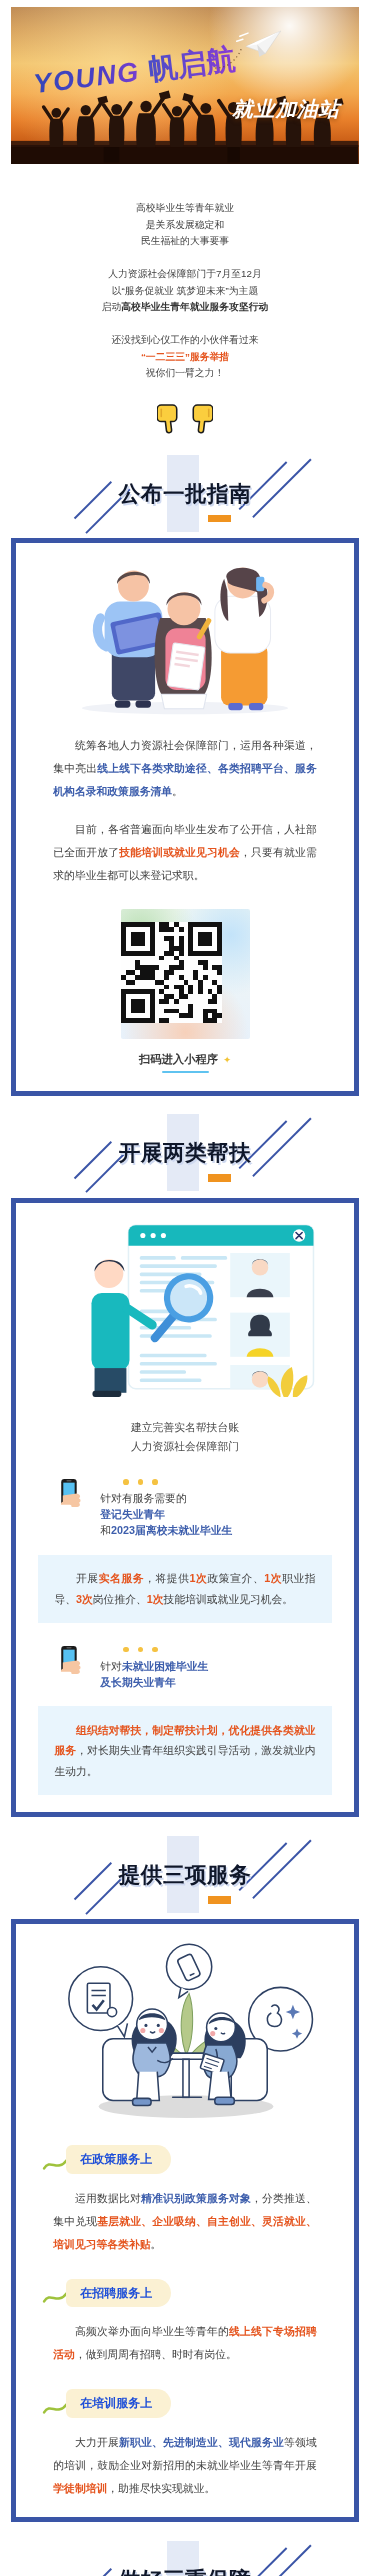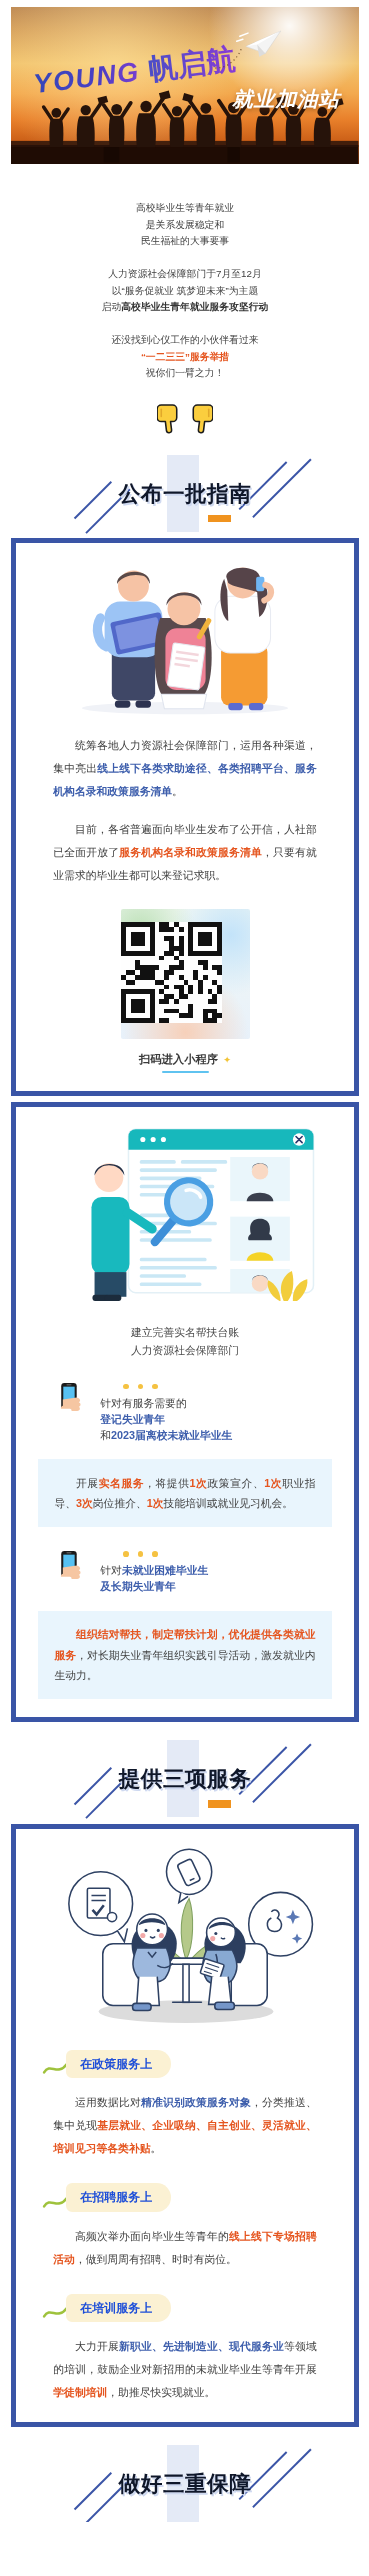--- a/index.html
+++ b/index.html
@@ -10,21 +10,21 @@
   .banner{position:relative;margin:7.2px 11.3px 0;height:157px;overflow:hidden;
     background:
       radial-gradient(circle at 80% 12%, rgba(255,255,255,.95) 0%, rgba(255,255,255,0) 26%),
       radial-gradient(circle at 30% 35%, rgba(255,228,160,.55) 0%, rgba(255,228,160,0) 45%),
       linear-gradient(180deg,#bf8b55 0%,#d9a45e 16%,#f2c46e 36%,#f3a94e 55%,#e87f2a 72%,#c65a14 88%,#93400d 100%);}
   .banner-title{position:absolute;left:21.6px;top:45px;transform:rotate(-7deg);white-space:nowrap;z-index:3;}
   .banner-title .en{font-size:27px;font-weight:bold;font-style:italic;letter-spacing:1.5px;
     background:linear-gradient(100deg,#3547b8,#4a3fc4 60%,#7c3ed0);-webkit-background-clip:text;background-clip:text;color:transparent;}
   .banner-title .cn{font-size:29px;font-weight:bold;margin-left:7.2px;
     background:linear-gradient(100deg,#4a4ec6,#8a3bd6);-webkit-background-clip:text;background-clip:text;color:transparent;}
-  .banner-sub{position:absolute;right:18.5px;top:78px;font-size:20.6px;font-weight:bold;font-style:italic;color:#ffffff;
+  .banner-sub{position:absolute;right:18.5px;top:88px;font-size:20.6px;font-weight:bold;font-style:italic;color:#ffffff;
     text-shadow:0 1.5px 4.1px rgba(110,50,0,.55);z-index:3;letter-spacing:1px;}
   .plane{position:absolute;right:72px;top:19.6px;z-index:3;}
   .sil{position:absolute;left:0;bottom:0;width:100%;height:95px;z-index:2;}
 
   
   .intro{margin-top:36px;text-align:center;font-size:9.8px;color:#3f3f3f;}
   .intro p{margin:0;line-height:16.5px;}
   .intro .gap{height:16.5px;}
   .seg-db{font-weight:bold;color:#353535;}
   .seg-bb{font-weight:bold;color:#3D5EAC;}
@@ -206,21 +206,21 @@
           <rect x="232" y="172" width="62" height="84" rx="4" fill="#ffffff" stroke="#e4e7ee" stroke-width="2"></rect>
           <rect x="240" y="186" width="44" height="5" fill="#f3d6dc"></rect>
           <rect x="240" y="198" width="44" height="5" fill="#f3d6dc"></rect>
           <rect x="240" y="210" width="30" height="5" fill="#f3d6dc"></rect>
         </g>
         <rect x="292" y="118" width="10" height="46" rx="5" transform="rotate(30 297 141)" fill="#F2B33D"></rect>
         <path d="M214,268 L302,268 L296,296 L220,296 Z" fill="#ffffff" stroke="#dfe4ee" stroke-width="2"></path>
       </g>
     </svg>
     <p class="body first"><span class="seg-n">统筹各地人力资源社会保障部门，运用各种渠道，集中亮出</span><span class="seg-bb">线上线下各类求助途径、各类招聘平台、服务机构名录和政策服务清单</span><span class="seg-n">。</span></p>
-    <p class="body"><span class="seg-n">目前，各省普遍面向毕业生发布了公开信，人社部已全面开放了</span><span class="seg-ob">服务机构名录和政策服务清单</span><span class="seg-n">，只要有就业需求的毕业生都可以来登记求职。</span></p>
+    <p class="body"><span class="seg-n">目前，各省普遍面向毕业生发布了公开信，人社部已全面开放了</span><span class="seg-ob">技能培训或就业见习机会</span><span class="seg-n">，只要有就业需求的毕业生都可以来登记求职。</span></p>
     <div class="qrwrap">
       <svg class="qr" viewBox="0 0 21 21" shape-rendering="crispEdges">
         <rect x="0" y="0" width="21" height="21" fill="#fefefe"></rect>
         <g fill="#111111">
           <rect x="0" y="0" width="7" height="7"></rect>
             <rect x="14" y="0" width="7" height="7"></rect>
             <rect x="0" y="14" width="7" height="7"></rect>
         </g>
         <g fill="#fefefe">
           <rect x="1" y="1" width="5" height="5"></rect>
@@ -337,20 +337,29 @@
           </g>
       </svg>
     </div>
     <div class="qrcap">
       <span>扫码进入小程序</span><span class="spark">✦</span>
     </div>
     <div class="qrline"></div>
     <div class="cardpad-b"></div>
   </div>
 
+  <div class="sect">
+    <div class="bar"></div>
+    <div class="sl a1"></div>
+      <div class="sl a2"></div>
+      <div class="sl b1"></div>
+      <div class="sl b2"></div>
+    <h2>开展两类帮扶</h2>
+    <div class="obar"></div>
+  </div>
 
   <div class="card">
     <svg class="illo" width="268" height="185" viewBox="0 0 520 360">
 
       <rect x="150" y="18" width="360" height="318" rx="14" fill="#ffffff" stroke="#e3f0f6" stroke-width="3"></rect>
       <path d="M150,32 a14,14 0 0 1 14,-14 h332 a14,14 0 0 1 14,14 v26 h-360 z" fill="#17B8BC"></path>
       <circle cx="178" cy="38" r="5" fill="#fff"></circle>
         <circle cx="198" cy="38" r="5" fill="#fff"></circle>
         <circle cx="218" cy="38" r="5" fill="#fff"></circle>
       <circle cx="482" cy="38" r="12" fill="#ffffff"></circle>

